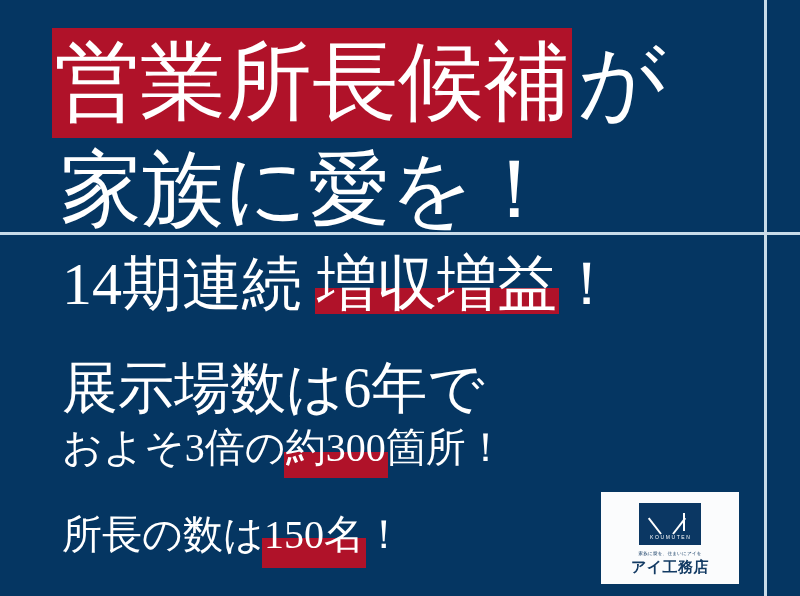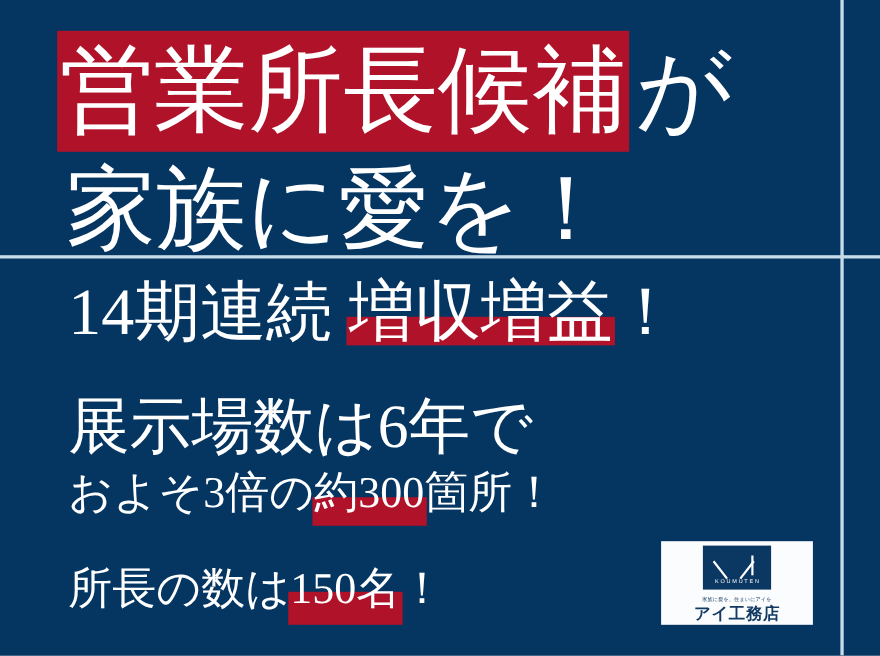--- a/index.html
+++ b/index.html
@@ -123,21 +123,21 @@
   .num {
     font-family: "Liberation Serif", "DejaVu Serif", serif;
   }
 
   
   .logo-card {
     position: absolute;
     left: 601px;
     top: 492px;
     width: 138px;
-    height: 76px;
+    height: 92px;
     background: #fbfcfd;
     display: flex;
     flex-direction: column;
     align-items: center;
     justify-content: center;
     box-sizing: border-box;
     padding-top: 4px;
   }
   .logo-mark {
     width: 62px;

